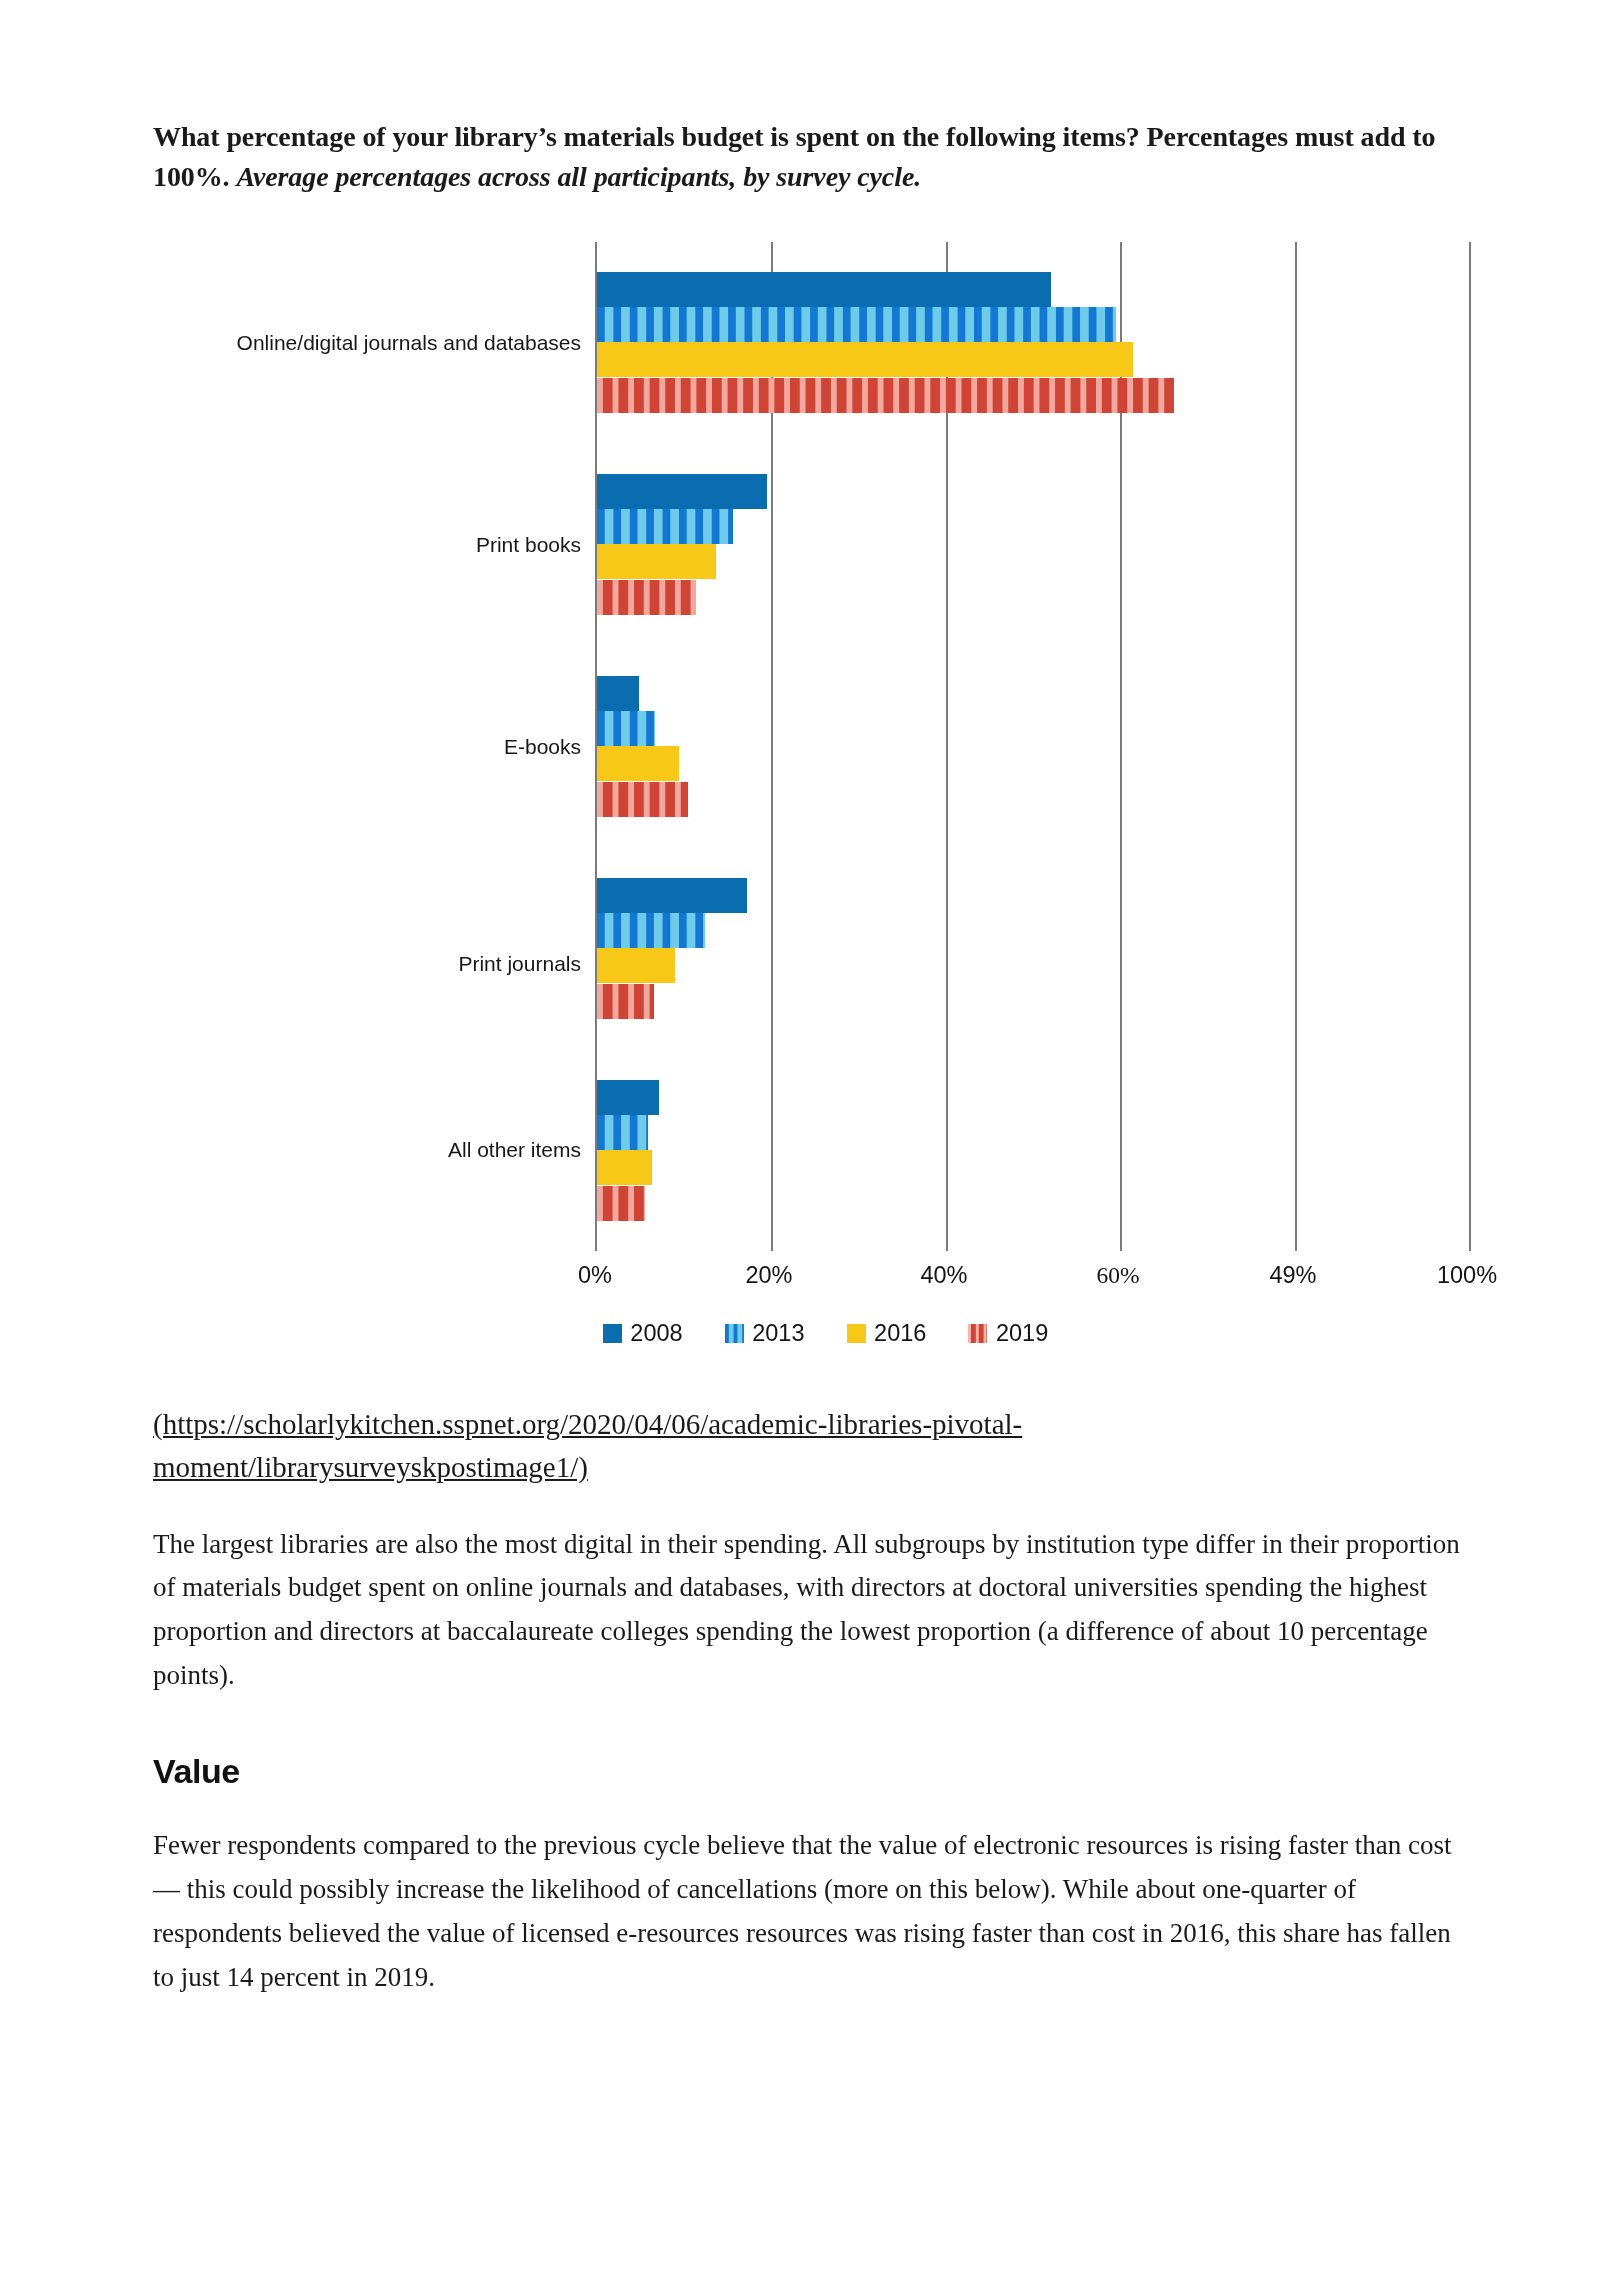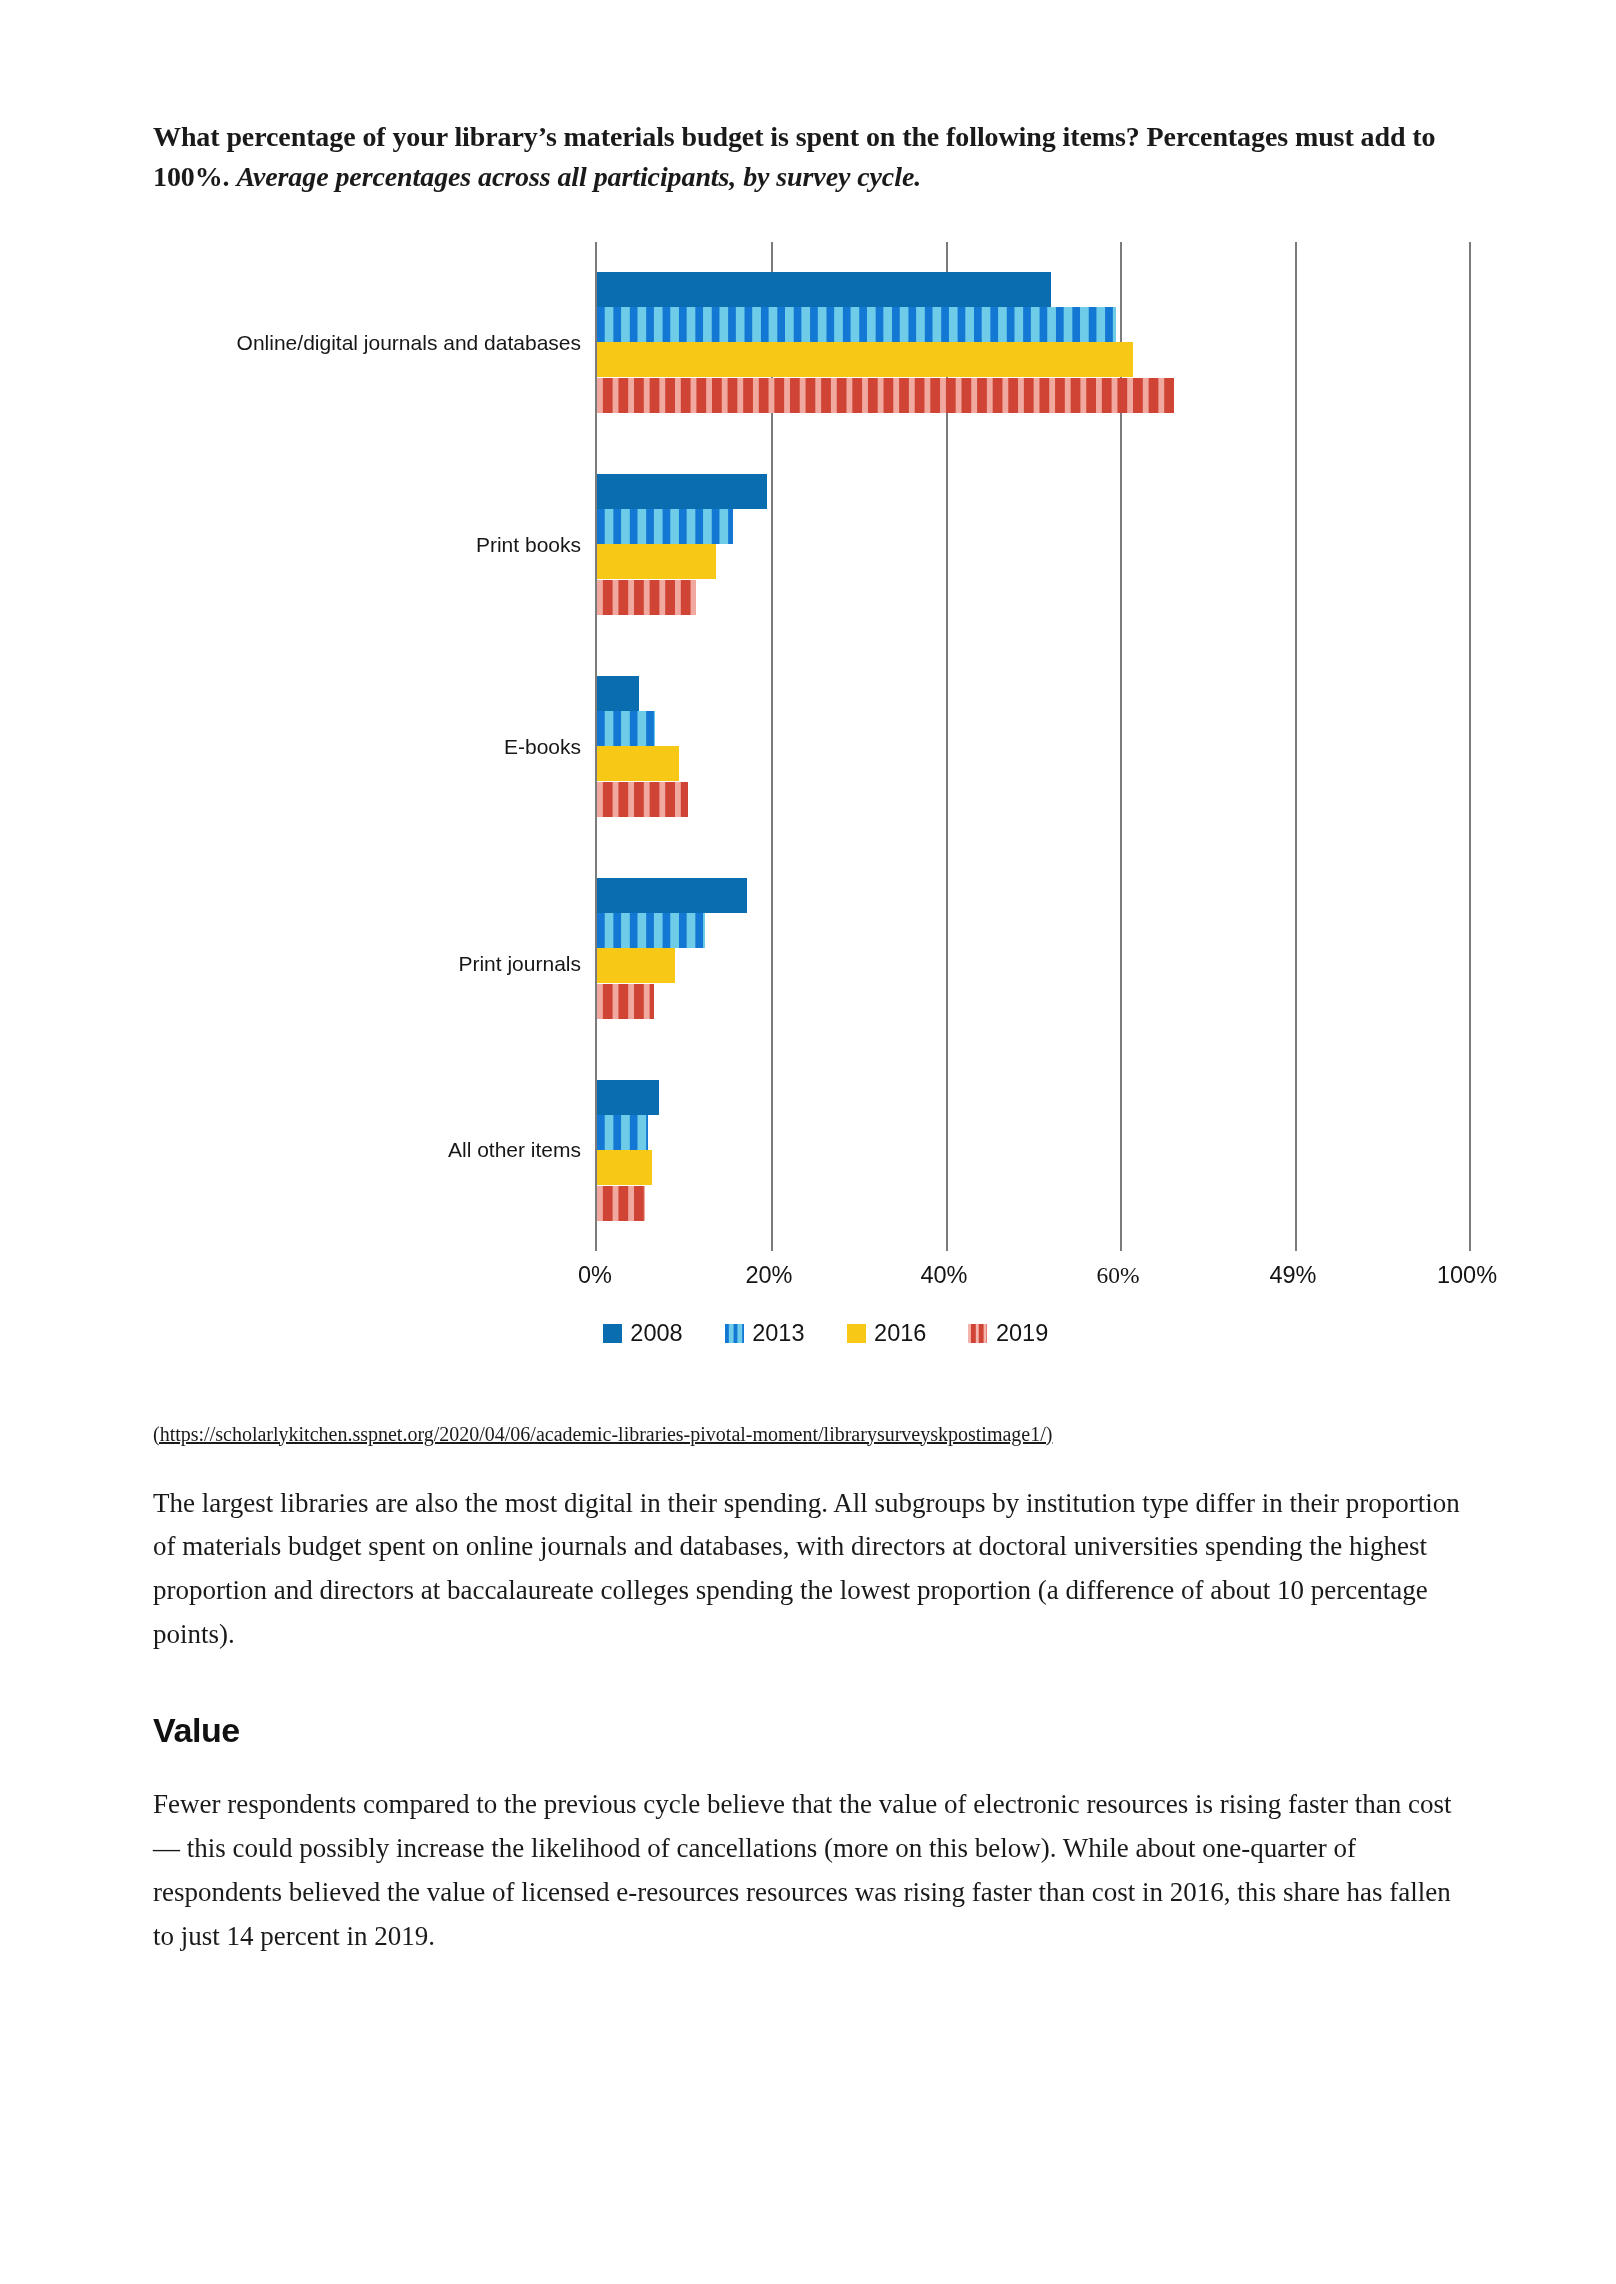--- a/index.html
+++ b/index.html
@@ -150,22 +150,22 @@
     background-color: #cf4434;
     background-image:
       repeating-linear-gradient(90deg, #f5b4ac 0 3.1px, rgba(0,0,0,0) 3.1px 7.8px),
       repeating-linear-gradient(0deg, rgba(0,0,0,0) 0 3.1px, #cf4434 3.1px 7px);
     background-size: 7.8px 7px, 7.8px 7px;
   }
 
   
   .source-link {
     display: block;
-    margin-top: 72px;
-    font-size: 20px;
+    margin-top: 56px;
+    font-size: 29px;
     line-height: 1.5;
     color: #1a1a1a;
     max-width: 1189px;
     word-break: break-word;
   }
 
   
   p.body-text {
     font-size: 27px;
     line-height: 1.62;

